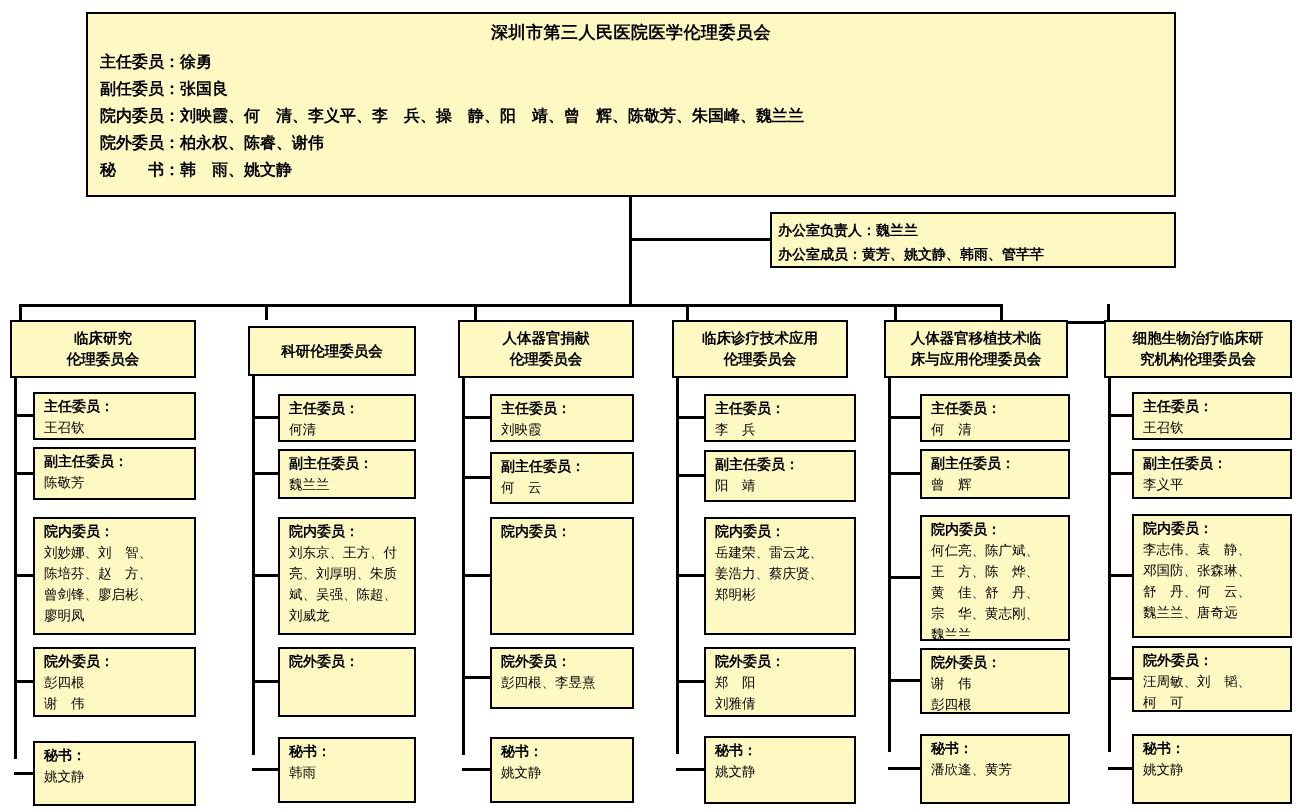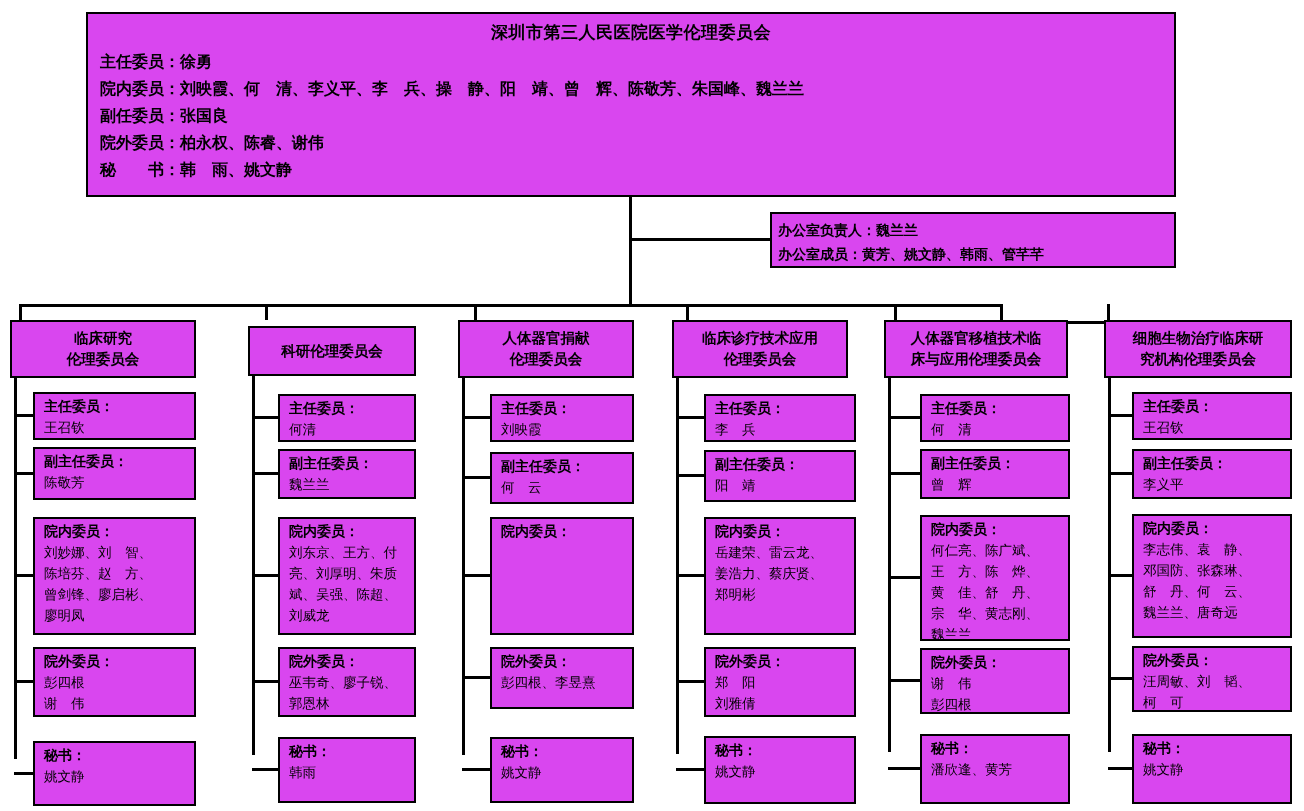--- a/index.html
+++ b/index.html
@@ -17,21 +17,21 @@
     height: 811px;
     overflow: hidden;
     background: #ffffff;
   }
 
   
   .box {
     position: absolute;
     box-sizing: border-box;
     border: 2px solid #000000;
-    background: #d946ef;
+    background: #fef9c3;
   }
 
   
   .top-box {
     left: 86px;
     top: 12px;
     width: 1090px;
     height: 185px;
     padding: 6px 0 0 0;
   }
@@ -107,22 +107,22 @@
   }
 </style>
 </head>
 <body>
 
 <div id="chart-root">
 
   <div class="box top-box">
     <div class="top-title">深圳市第三人民医院医学伦理委员会</div>
     <div class="top-line">主任委员：徐勇</div>
+    <div class="top-line">副任委员：张国良</div>
     <div class="top-line">院内委员：刘映霞、何　清、李义平、李　兵、操　静、阳　靖、曾　辉、陈敬芳、朱国峰、魏兰兰</div>
-    <div class="top-line">副任委员：张国良</div>
     <div class="top-line">院外委员：柏永权、陈睿、谢伟</div>
     <div class="top-line">秘　　书：韩　雨、姚文静</div>
   </div>
 
   <div class="box office-box">
     <div class="office-line">办公室负责人：魏兰兰</div>
     <div class="office-line">办公室成员：黄芳、姚文静、韩雨、管芊芊</div>
   </div>
 
   <div class="line-v" style="left:629px; top:197px; height:110px;"></div>
@@ -191,22 +191,20 @@
       <div class="box sub-box" style="left: 278px; top: 517px; width: 138px; height: 118px;">
         <div class="sub-title">院内委员：</div>
         <div class="sub-body">刘东京、王方、付
 亮、刘厚明、朱质
 斌、吴强、陈超、
 刘威龙</div>
       </div>
       <div class="line-h" style="left: 252px; top: 680px; width: 26px;"></div>
       <div class="box sub-box" style="left: 278px; top: 647px; width: 138px; height: 70px;">
         <div class="sub-title">院外委员：</div>
-        <div class="sub-body">巫韦奇、廖子锐、
-郭恩林</div>
       </div>
       <div class="line-h" style="left: 252px; top: 768px; width: 26px;"></div>
       <div class="box sub-box" style="left: 278px; top: 737px; width: 138px; height: 66px;">
         <div class="sub-title">秘书：</div>
         <div class="sub-body">韩雨</div>
       </div>
       <div class="box col-head" style="left: 458px; top: 320px; width: 176px; height: 58px; flex-direction: column;">
         <div>人体器官捐献</div>
         <div>伦理委员会</div>
       </div>

